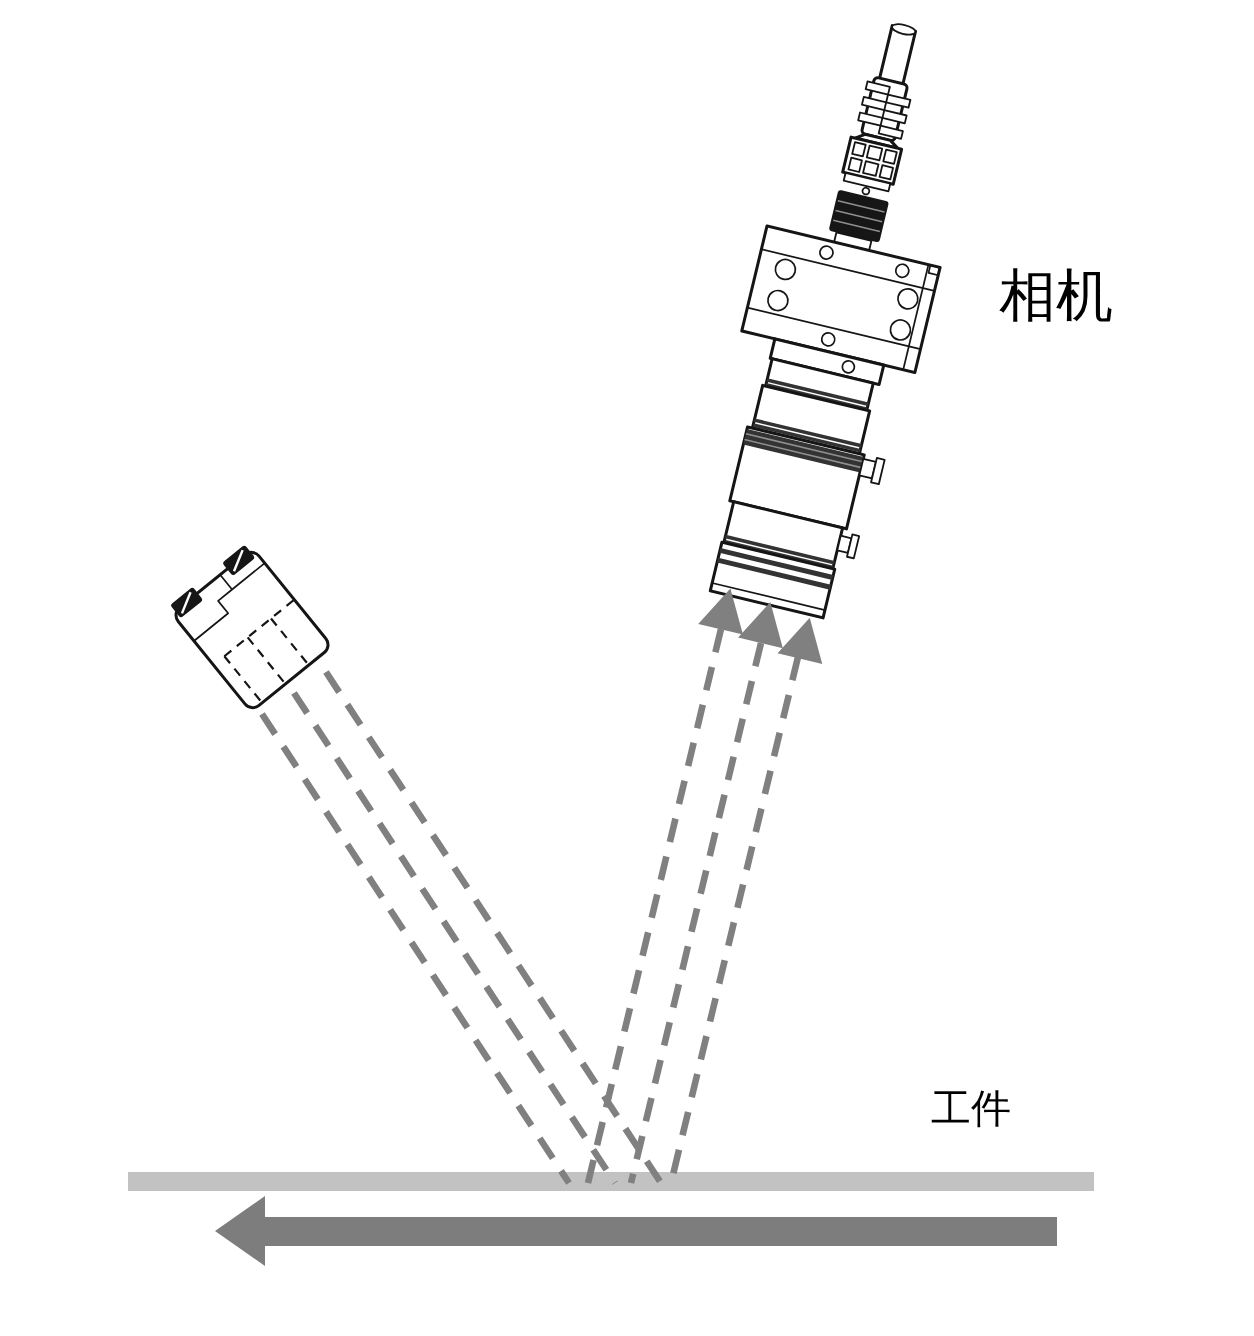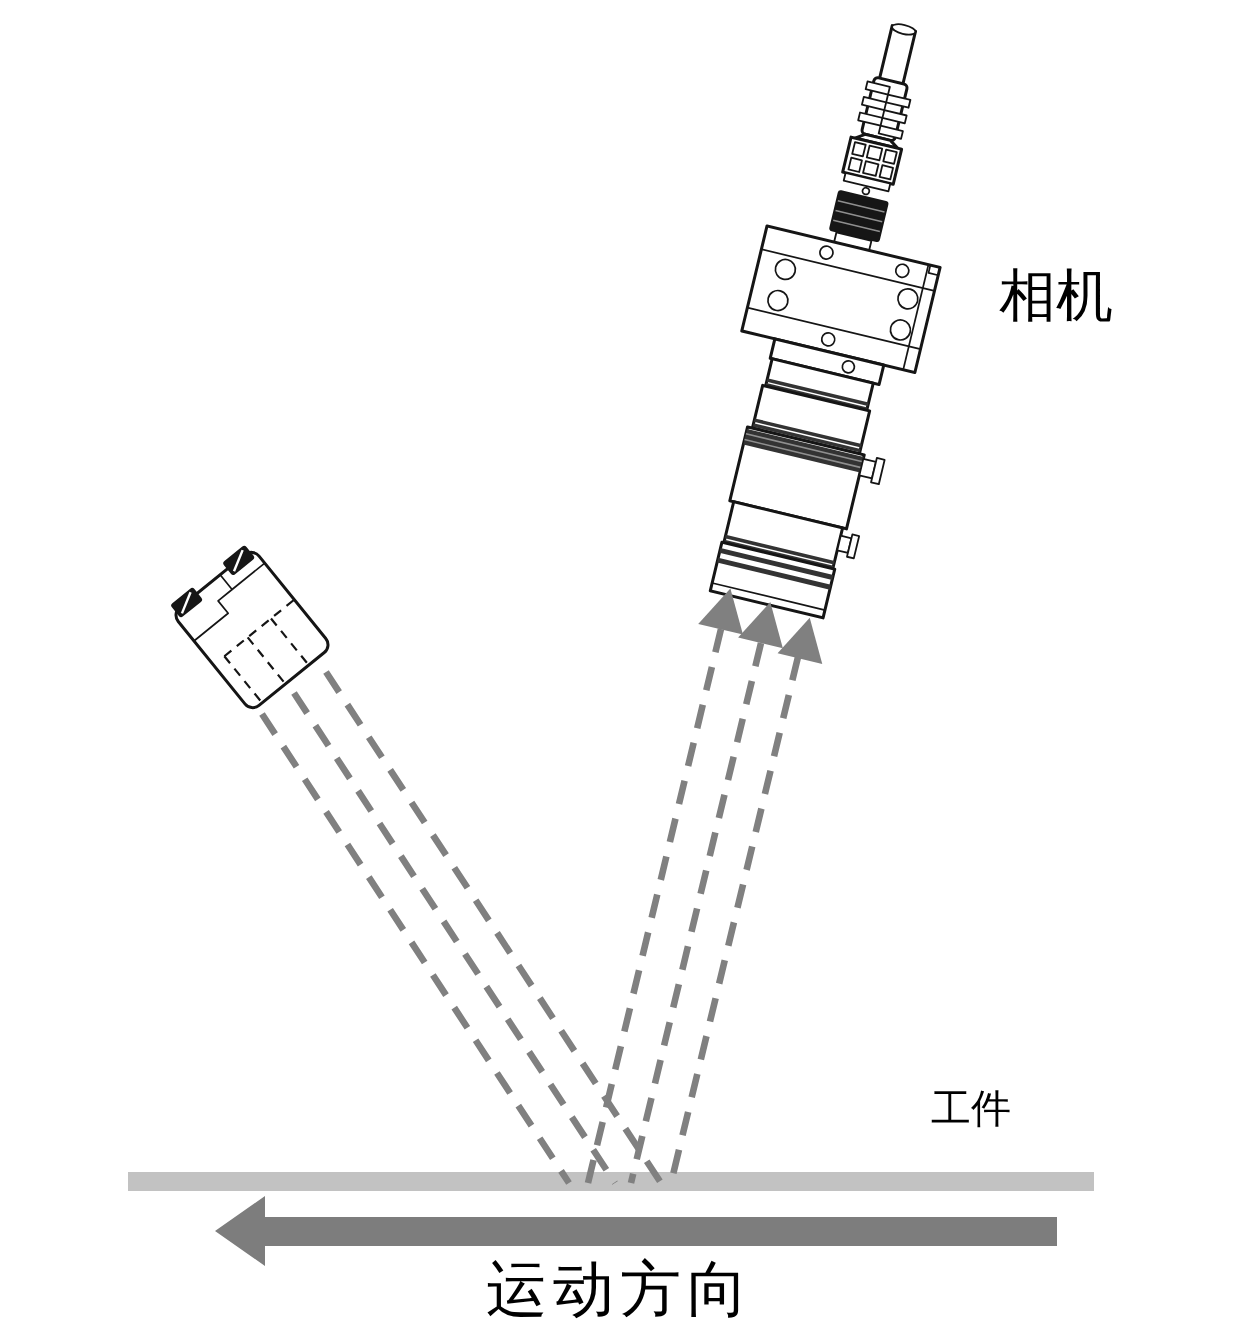--- a/index.html
+++ b/index.html
@@ -178,14 +178,13 @@
         <polygon class="tri" points="769,601 746,643 792,643"></polygon>
         <polygon class="tri" points="811,607 788,649 834,649"></polygon>
       </g>
     </g>
 
     <polygon class="marrow" points="215,1231 265,1196 265,1217 1057,1217 1057,1246 265,1246 265,1266"></polygon>
   </svg>
 
   <div class="lbl lbl-camera">相机</div>
   <div class="lbl lbl-workpiece">工件</div>
-  <div class="lbl lbl-motion">运动方向</div>
 </div>
 
 </body></html>

